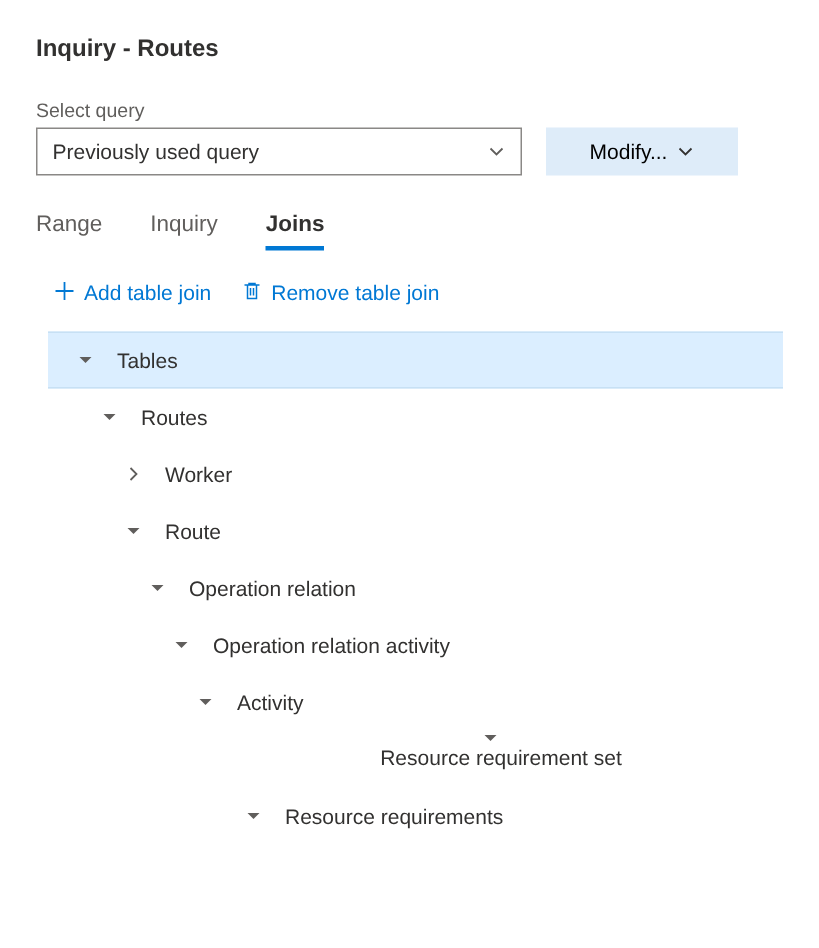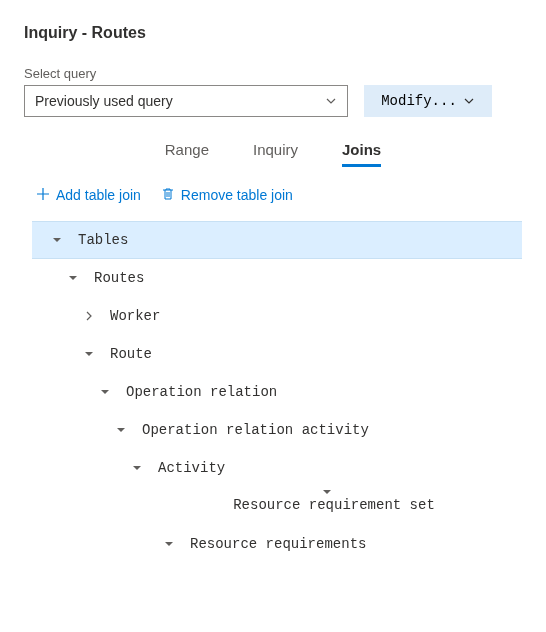--- a/index.html
+++ b/index.html
@@ -53,27 +53,25 @@
       align-items: center;
       gap: 6px;
       background: #deecf9;
       border: none;
       height: 32px;
       padding: 0 18px;
       font-size: 14px;
       cursor: pointer;
       width: 128px;
       justify-content: center;
-      font-family: Liberation Mono, monospace;
     }
     .tabs {
       display: flex;
-      gap: 44px;
+      gap: 32px;
       margin-bottom: 20px;
-      justify-content: center;
     }
     .tab {
       font-size: 15px;
       color: #605e5c;
       cursor: pointer;
       padding-bottom: 6px;
     }
     .tab.active {
       color: #323130;
       font-weight: 600;
@@ -113,21 +111,20 @@
       display: flex;
       align-items: center;
       justify-content: center;
       margin-right: 14px;
       cursor: pointer;
       color: #605e5c;
     }
     .tree-toggle svg { display: block; }
     .tree-label {
       font-size: 14px;
-      font-family: Liberation Mono, monospace;
     }
     .ind-0 { padding-left: 18px; }
     .ind-1 { padding-left: 34px; }
     .ind-2 { padding-left: 50px; }
     .ind-3 { padding-left: 66px; }
     .ind-4 { padding-left: 82px; }
     .ind-5 { padding-left: 98px; }
     .ind-6 { padding-left: 114px; flex-direction: column; }
     .ind-7 { padding-left: 130px; }
   </style>

